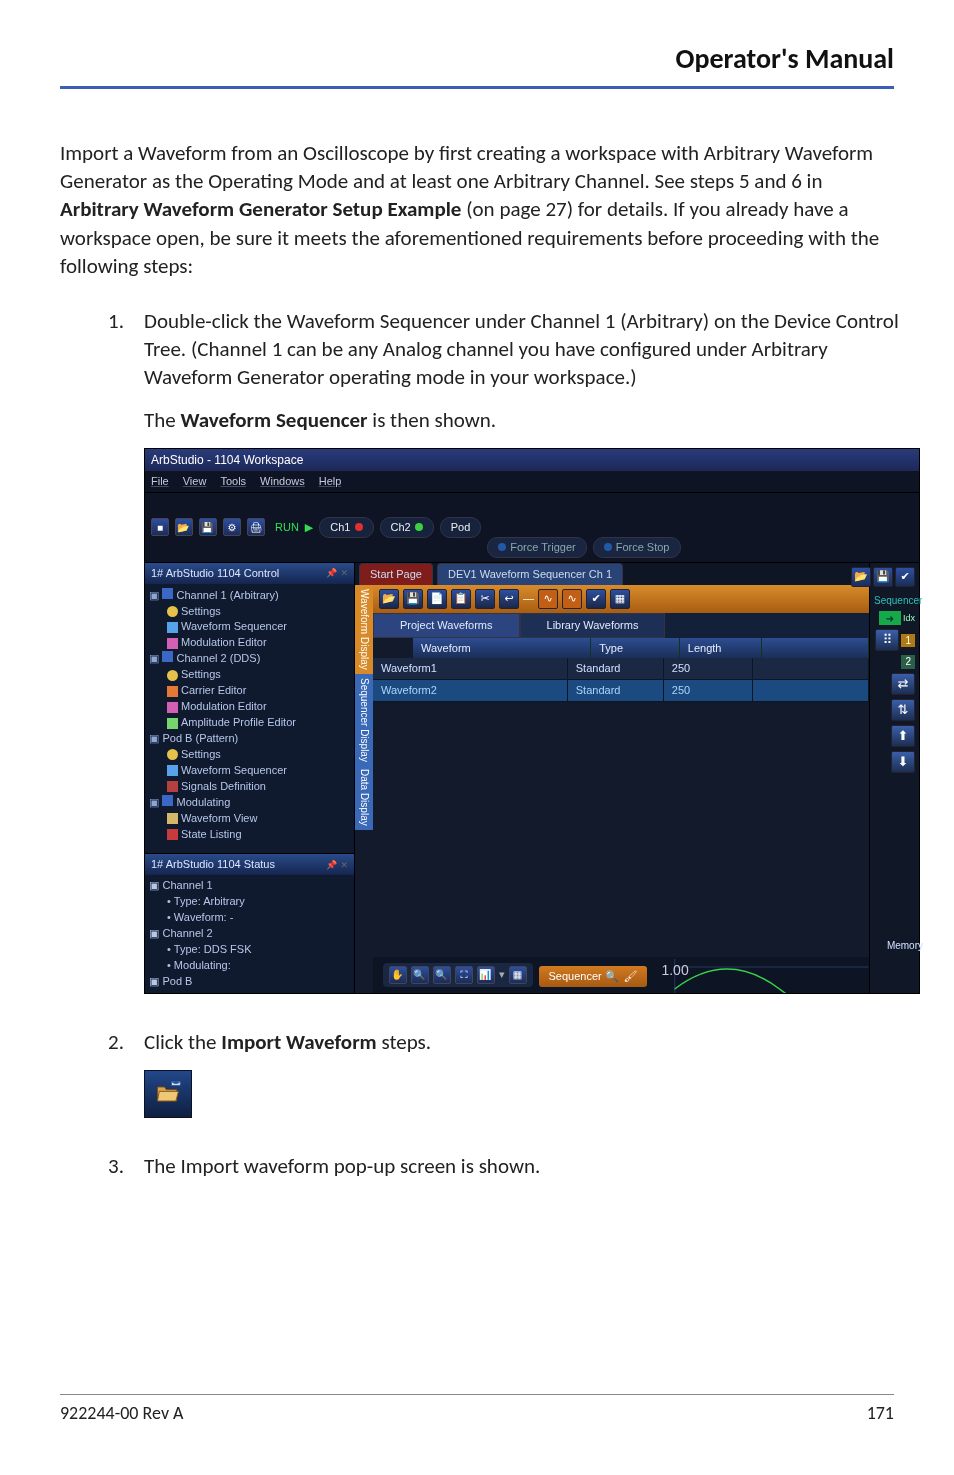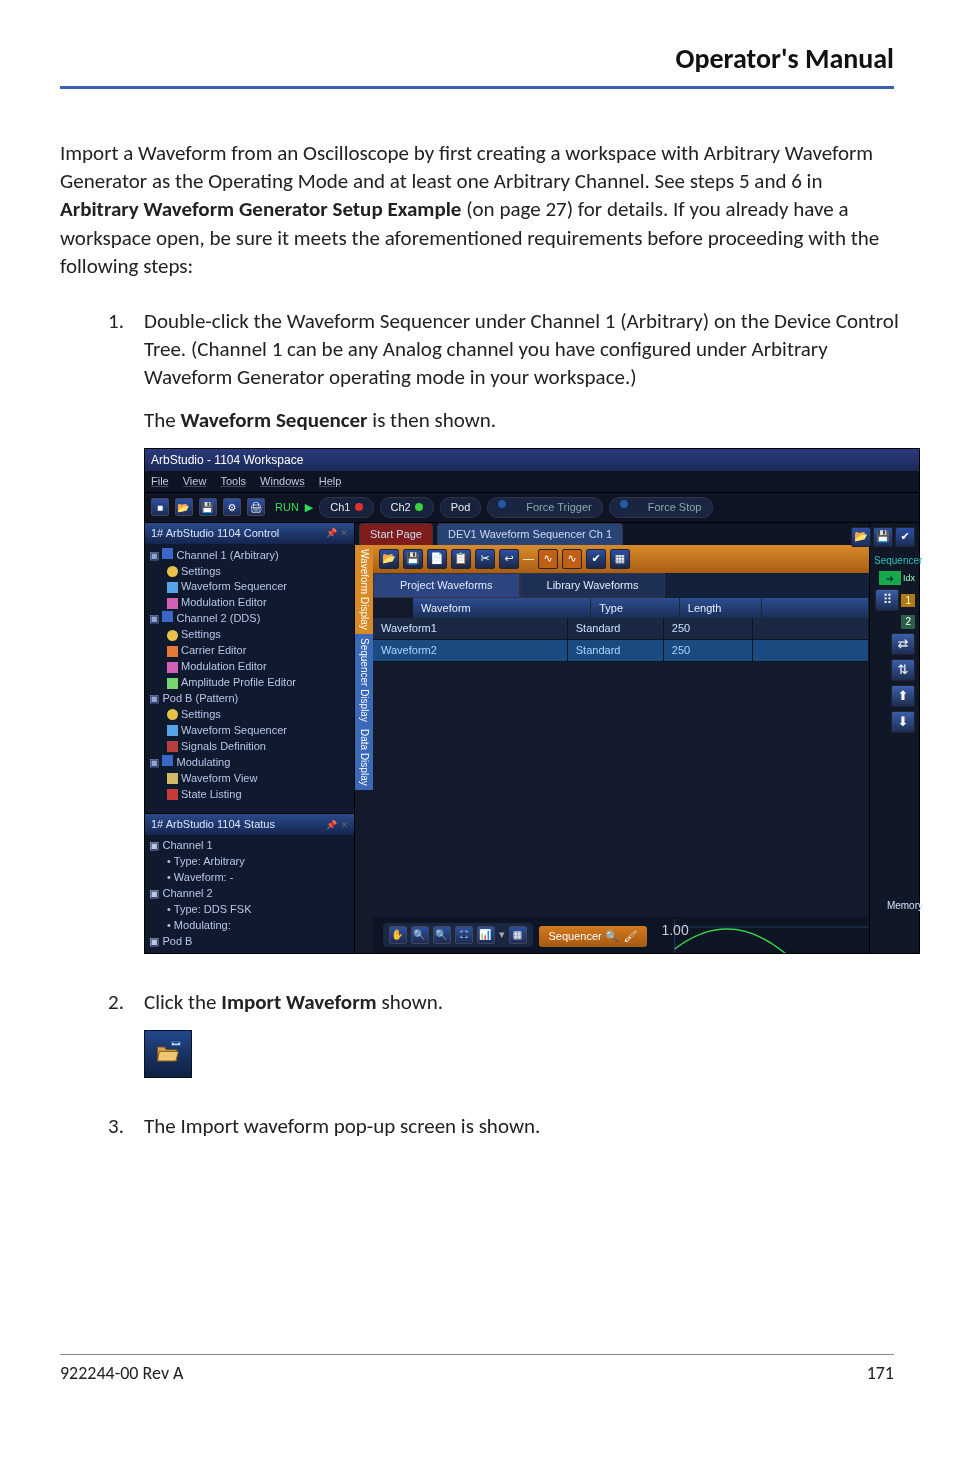--- a/index.html
+++ b/index.html
@@ -81,21 +81,21 @@
   }
   .tb-run { color: #2ee050; font-weight: normal; margin-left: 4px; }
   .tb-play { color: #2ee050; }
   .tb-chbtn {
     background: #17223d; padding: 2px 10px; border-radius: 10px;
     border: 1px solid #334; display: inline-flex; align-items: center; gap: 4px; color: #eee;
   }
   .dot { width: 8px; height: 8px; border-radius: 50%; display: inline-block; }
   .dred { background: #e03030; }
   .dgrn { background: #3ad040; }
-  .tb-force { background: #192541; padding: 2px 10px; border-radius: 10px; border:1px solid #334; color:#8aa; display:inline-flex; gap:20px;}
+  .tb-force { background: #192541; padding: 2px 10px; border-radius: 10px; border:1px solid #334; color:#8aa; display:inline-flex; align-items:center; gap:4px;margin-top:40px;}
   .tb-force .dot { background: #2259a5; }
   .main-row { display: flex; height: 430px; }
   .tree-panel {
     width: 210px;
     background: #0f1a2f;
     border-right: 1px solid #000;
     display: flex;
     flex-direction: column;
   }
   .panel-title {
@@ -454,21 +454,21 @@
           </div>
         </div>
       </div>
     </div>
   </div>
 
   <div class="step">
     <div class="step-num">2.</div>
     <div class="step-body">
       <p>
-        <span>Click the </span><b>Import Waveform</b><span> shown.</span>
+        <span>Click the </span><b>Import Waveform</b><span> steps.</span>
       </p>
       <div class="import-icon">
         <svg viewBox="0 0 32 32">
           <path d="M4 8 L12 8 L14 11 L26 11 L26 24 L4 24 Z" fill="#d9a24c" stroke="#7a4f12"></path>
           <path d="M6 13 L28 13 L25 24 L4 24 Z" fill="#f0c774" stroke="#7a4f12"></path>
           <path d="M20 6 L30 6 L30 2 L20 2 Z M21 3 Q25 1 29 3 Q25 5 21 3" fill="#fff" stroke="#2a5da8"></path>
         </svg>
       </div>
     </div>
   </div>

